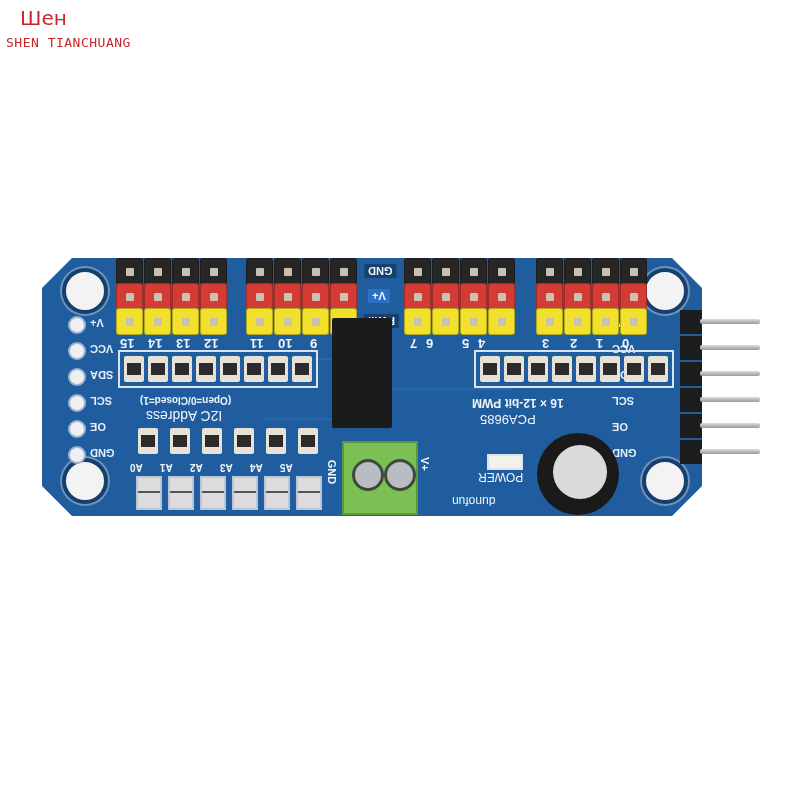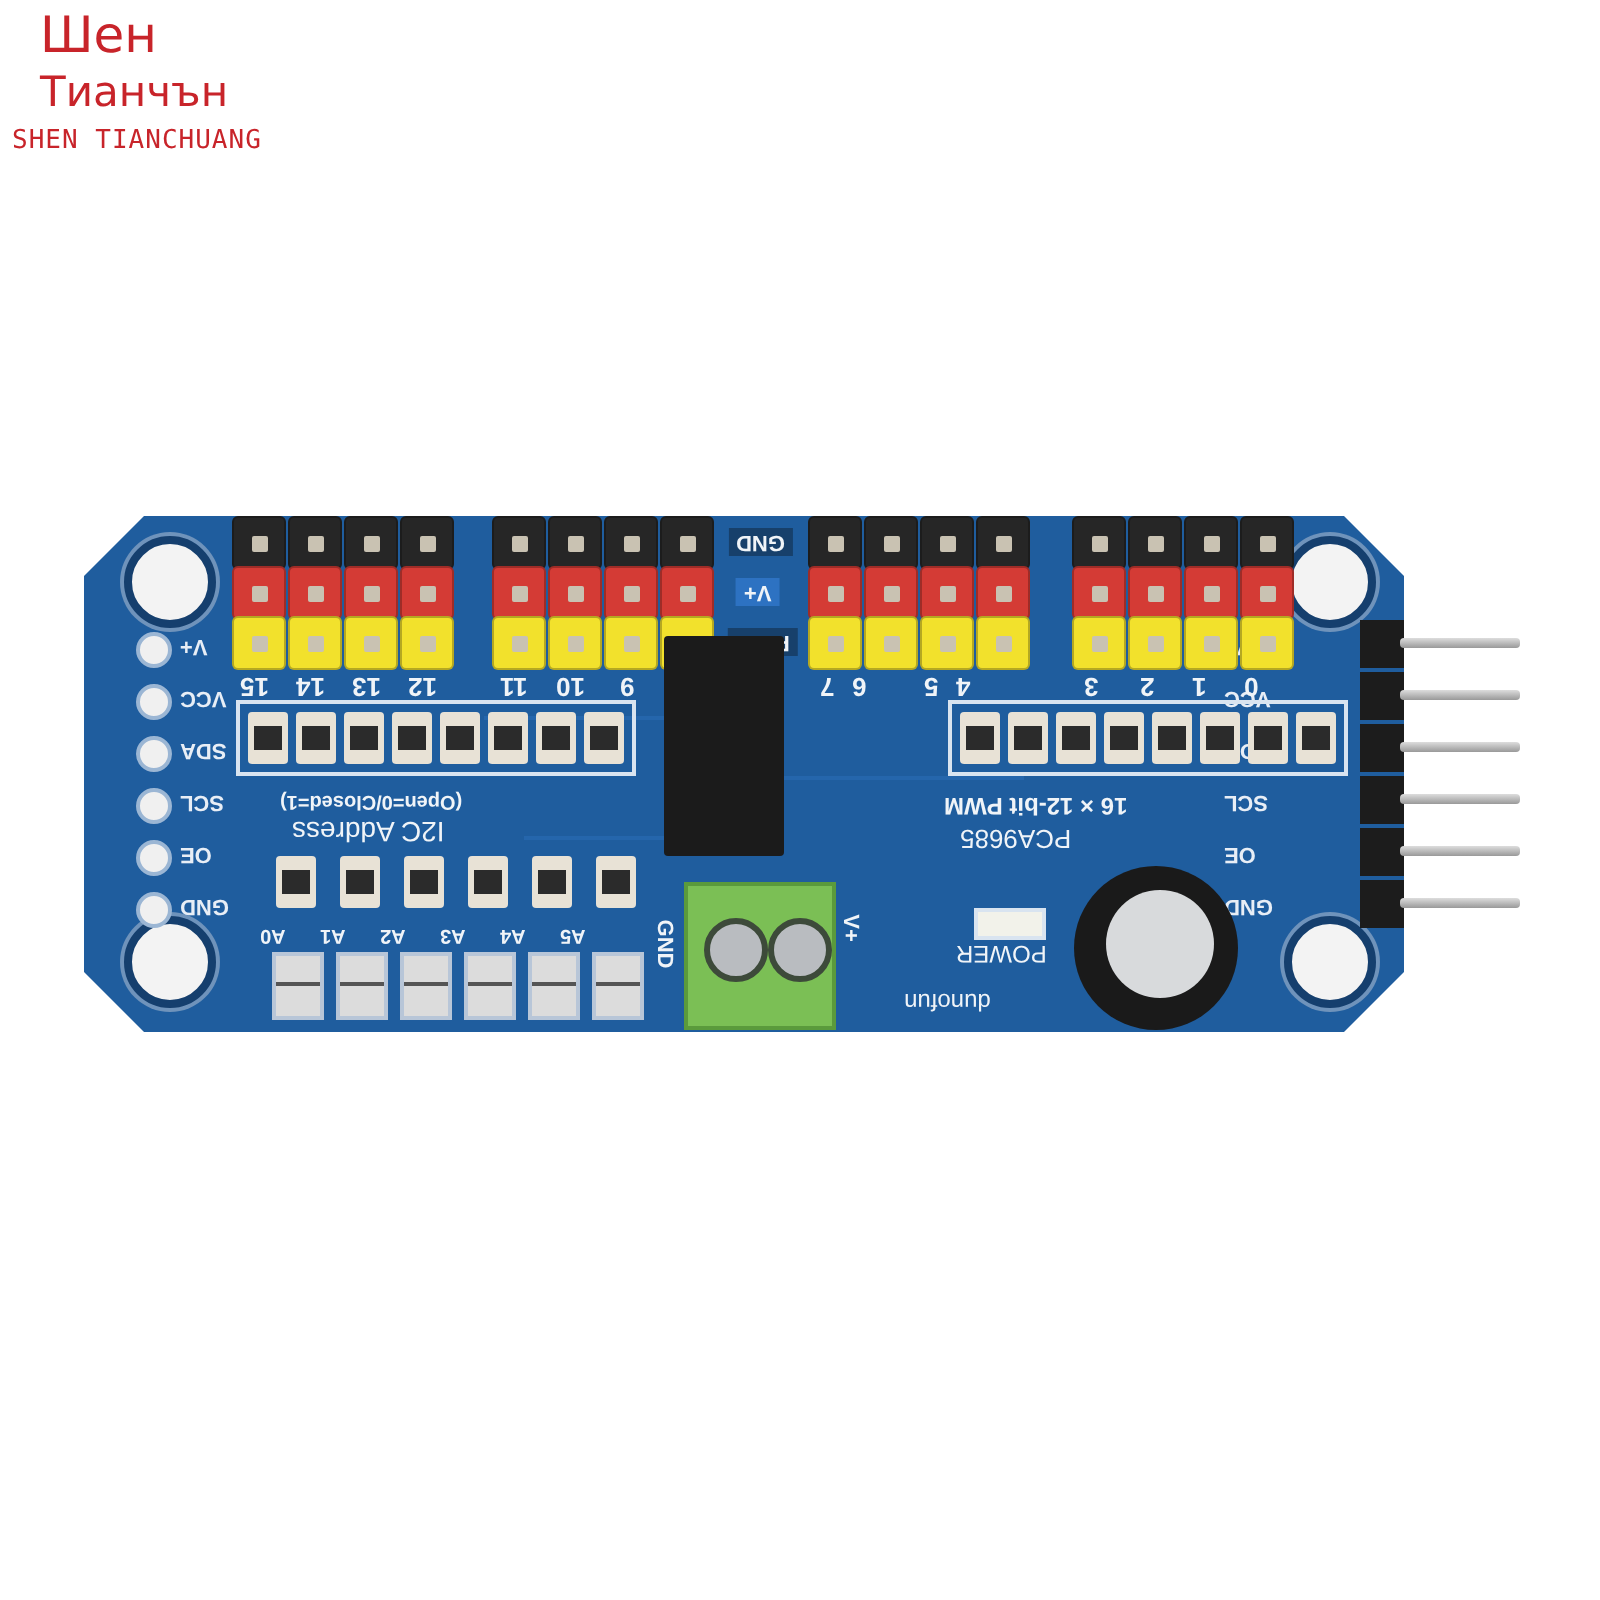--- a/index.html
+++ b/index.html
@@ -1,18 +1,18 @@
 <!DOCTYPE html>
 <html><head>
 <meta charset="utf-8">
 <style>
   html, body { margin:0; padding:0; }
   body { width:800px; height:800px; background:#ffffff; position:relative; overflow:hidden; font-family:"Liberation Sans", sans-serif; }
   .brand { position:absolute; left:6px; top:4px; color:#c8242a; }
-  .brand .l1 { font-size:25px; line-height:28px; margin-left:14px; font-family:"DejaVu Sans", sans-serif; }
+  .brand .l1 { font-size:20px; line-height:28px; margin-left:14px; font-family:"DejaVu Sans", sans-serif; }
   .brand .l2 { font-size:21px; line-height:28px; margin-left:14px; font-family:"DejaVu Sans", sans-serif; }
   .brand .l3 { font-size:13px; font-weight:normal; line-height:22px; font-family:"DejaVu Sans Mono", monospace; letter-spacing:0.5px; }
 
   .board { position:absolute; left:42px; top:258px; width:660px; height:258px; background:#1f5d9e; border-radius:18px 18px 30px 30px;
            clip-path: polygon(30px 0, 630px 0, 660px 30px, 660px 228px, 630px 258px, 30px 258px, 0 228px, 0 30px); }
   .trace { position:absolute; background:#2a6db5; opacity:0.6; }
   .hole { position:absolute; width:38px; height:38px; border-radius:50%; background:#f3f3f3; border:4px solid #153f6e; box-shadow:0 0 0 2px #6f93bb; }
   .pad { position:absolute; width:14px; height:14px; border-radius:50%; background:#f0f0f0; border:2px solid #9bb6d4; }
   .side-label { position:absolute; color:#e8eef6; font-size:11px; font-weight:bold; transform:rotate(180deg); }
   .pinrow { position:absolute; display:flex; }
@@ -37,21 +37,20 @@
   .led { position:absolute; left:445px; top:196px; width:32px; height:12px; background:#f2f2ea; border:2px solid #d9e4f0; }
   .jumper { position:absolute; display:flex; gap:6px; }
   .jpad { width:22px; height:30px; background:#dcdcdc; border:2px solid #b8c6d8; position:relative; }
   .jpad::after { content:""; position:absolute; left:0; top:13px; width:22px; height:2px; background:#555; }
 </style>
 </head>
 <body>
 
 <div class="brand">
   <div class="l1">Шен</div>
-  <div class="l2">Тианчън</div>
   <div class="l3">SHEN TIANCHUANG</div>
 </div>
 
 <div class="board">
   <div class="trace" style="left:200px;top:100px;width:90px;height:2px;"></div>
   <div class="trace" style="left:350px;top:130px;width:120px;height:2px;"></div>
   <div class="trace" style="left:220px;top:160px;width:70px;height:2px;"></div>
 
   <div class="hole" style="left:20px;top:10px;"></div>
   <div class="hole" style="left:600px;top:10px;"></div>

